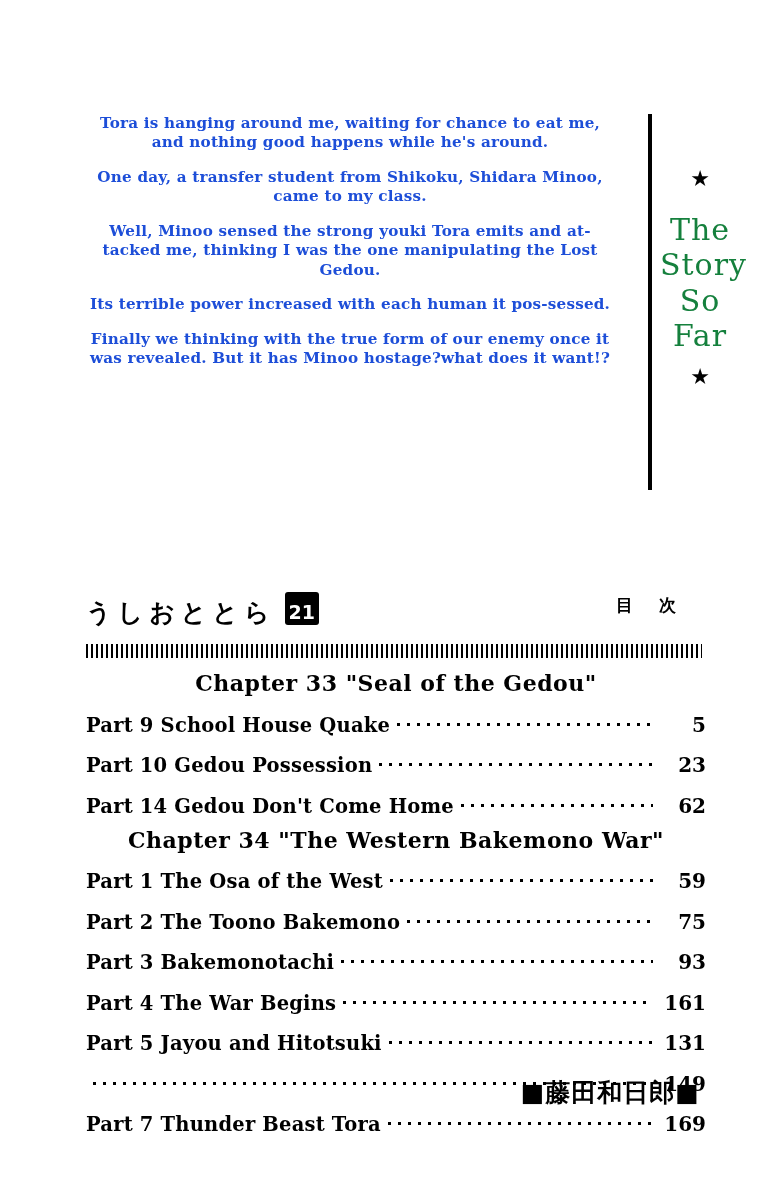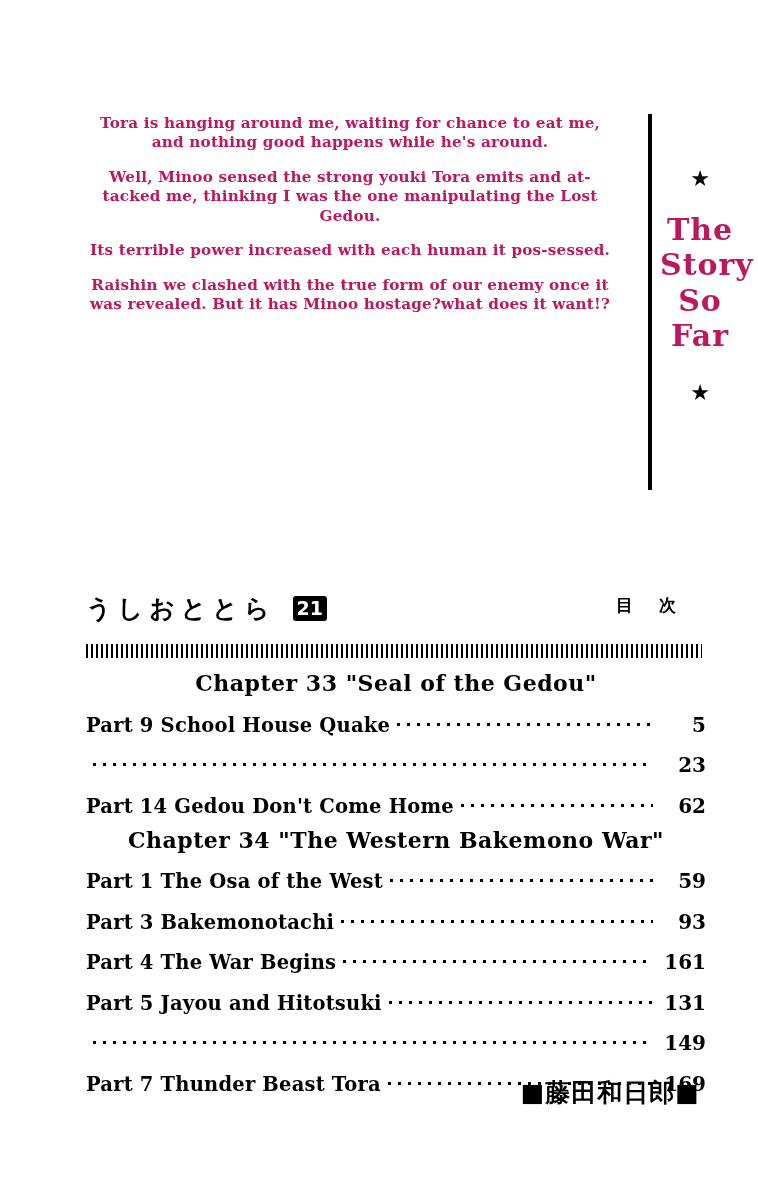--- a/index.html
+++ b/index.html
@@ -31,21 +31,21 @@
     width: 548px;
   }
   .story-para {
     text-align: center;
     font-family: "DejaVu Serif", serif;
     font-weight: bold;
     font-size: 15.2px;
     line-height: 1.28;
     letter-spacing: 0.2px;
     margin: 0 12px 15px 0;
-    color: #be185d;
+    color: #1d4ed8;
   }
   .story-para:last-child { margin-bottom: 0; }
 
   .story-divider {
     position: absolute;
     left: 648px;
     top: 26px;
     width: 4px;
     height: 376px;
     background: #000;
@@ -58,26 +58,26 @@
     text-align: center;
   }
   .story-star {
     font-size: 22px;
     line-height: 1;
     color: #000;
     margin: 0;
   }
   .story-title {
     font-family: "DejaVu Serif", serif;
-    font-weight: bold;
+    font-weight: normal;
     font-size: 30px;
     line-height: 1.18;
     letter-spacing: 1px;
-    margin: 22px 0 28px 0;
-    color: #be185d;
+    margin: 22px 0 12px 0;
+    color: #15803d;
   }
   .story-title span { display: block; }
 
   
   .toc-header {
     position: absolute;
     left: 0;
     top: 592px;
     width: 758px;
     height: 48px;
@@ -93,24 +93,24 @@
     white-space: nowrap;
   }
   .vol-badge {
     display: inline-block;
     background: #000;
     color: #fff;
     font-family: "DejaVu Sans", sans-serif;
     font-weight: bold;
     font-size: 19px;
     letter-spacing: 0;
-    padding: 1px 4px 2px 4px;
+    padding: 9px 4px 2px 4px;
     border-radius: 3px;
     vertical-align: 2px;
-    margin-left: 17px;
+    margin-left: 9px;
   }
   .mokuji {
     position: absolute;
     right: 56px;
     top: 2px;
     font-family: "DejaVu Sans", sans-serif;
     font-weight: bold;
     font-size: 17px;
     letter-spacing: 26px;
     white-space: nowrap;
@@ -194,23 +194,24 @@
     white-space: nowrap;
   }
 </style>
 </head>
 <body>
 
 <div class="story-block">
 
   <div class="story-text">
     <p class="story-para">Tora is hanging around me, waiting for chance to eat me, and nothing good happens while he's around.</p>
+    <p class="story-para">One day, a transfer student from Shikoku, Shidara Minoo, came to my class.</p>
     <p class="story-para">Well, Minoo sensed the strong youki Tora emits and at-tacked me, thinking I was the one manipulating the Lost Gedou.</p>
     <p class="story-para">Its terrible power increased with each human it pos-sessed.</p>
-    <p class="story-para">Raishin we clashed with the true form of our enemy once it was revealed. But it has Minoo hostage?what does it want!?</p>
+    <p class="story-para">Finally we thinking with the true form of our enemy once it was revealed. But it has Minoo hostage?what does it want!?</p>
   </div>
 
   <div class="story-divider"></div>
 
   <div class="story-title-col">
     <div class="story-star">★</div>
     <div class="story-title">
       <span>The</span>
       <span>Story</span>
       <span>So</span>
@@ -232,37 +233,43 @@
 <div class="toc">
 
   <div class="chapter-head">Chapter 33 "Seal of the Gedou"</div>
 
   <div class="toc-row">
     <span class="t-label">Part 9 School House Quake</span>
     <span class="t-dots"></span>
     <span class="t-page">5</span>
   </div>
   <div class="toc-row">
+    <span class="t-label">Part 10 Gedou Possession</span>
     <span class="t-dots"></span>
     <span class="t-page">23</span>
   </div>
   <div class="toc-row">
     <span class="t-label">Part 14 Gedou Don't Come Home</span>
     <span class="t-dots"></span>
     <span class="t-page">62</span>
   </div>
 
   <div class="chapter-head">Chapter 34 "The Western Bakemono War"</div>
 
   <div class="toc-row">
     <span class="t-label">Part 1 The Osa of the West</span>
     <span class="t-dots"></span>
     <span class="t-page">59</span>
   </div>
   <div class="toc-row">
+    <span class="t-label">Part 2 The Toono Bakemono</span>
+    <span class="t-dots"></span>
+    <span class="t-page">75</span>
+  </div>
+  <div class="toc-row">
     <span class="t-label">Part 3 Bakemonotachi</span>
     <span class="t-dots"></span>
     <span class="t-page">93</span>
   </div>
   <div class="toc-row">
     <span class="t-label">Part 4 The War Begins</span>
     <span class="t-dots"></span>
     <span class="t-page">161</span>
   </div>
   <div class="toc-row">

